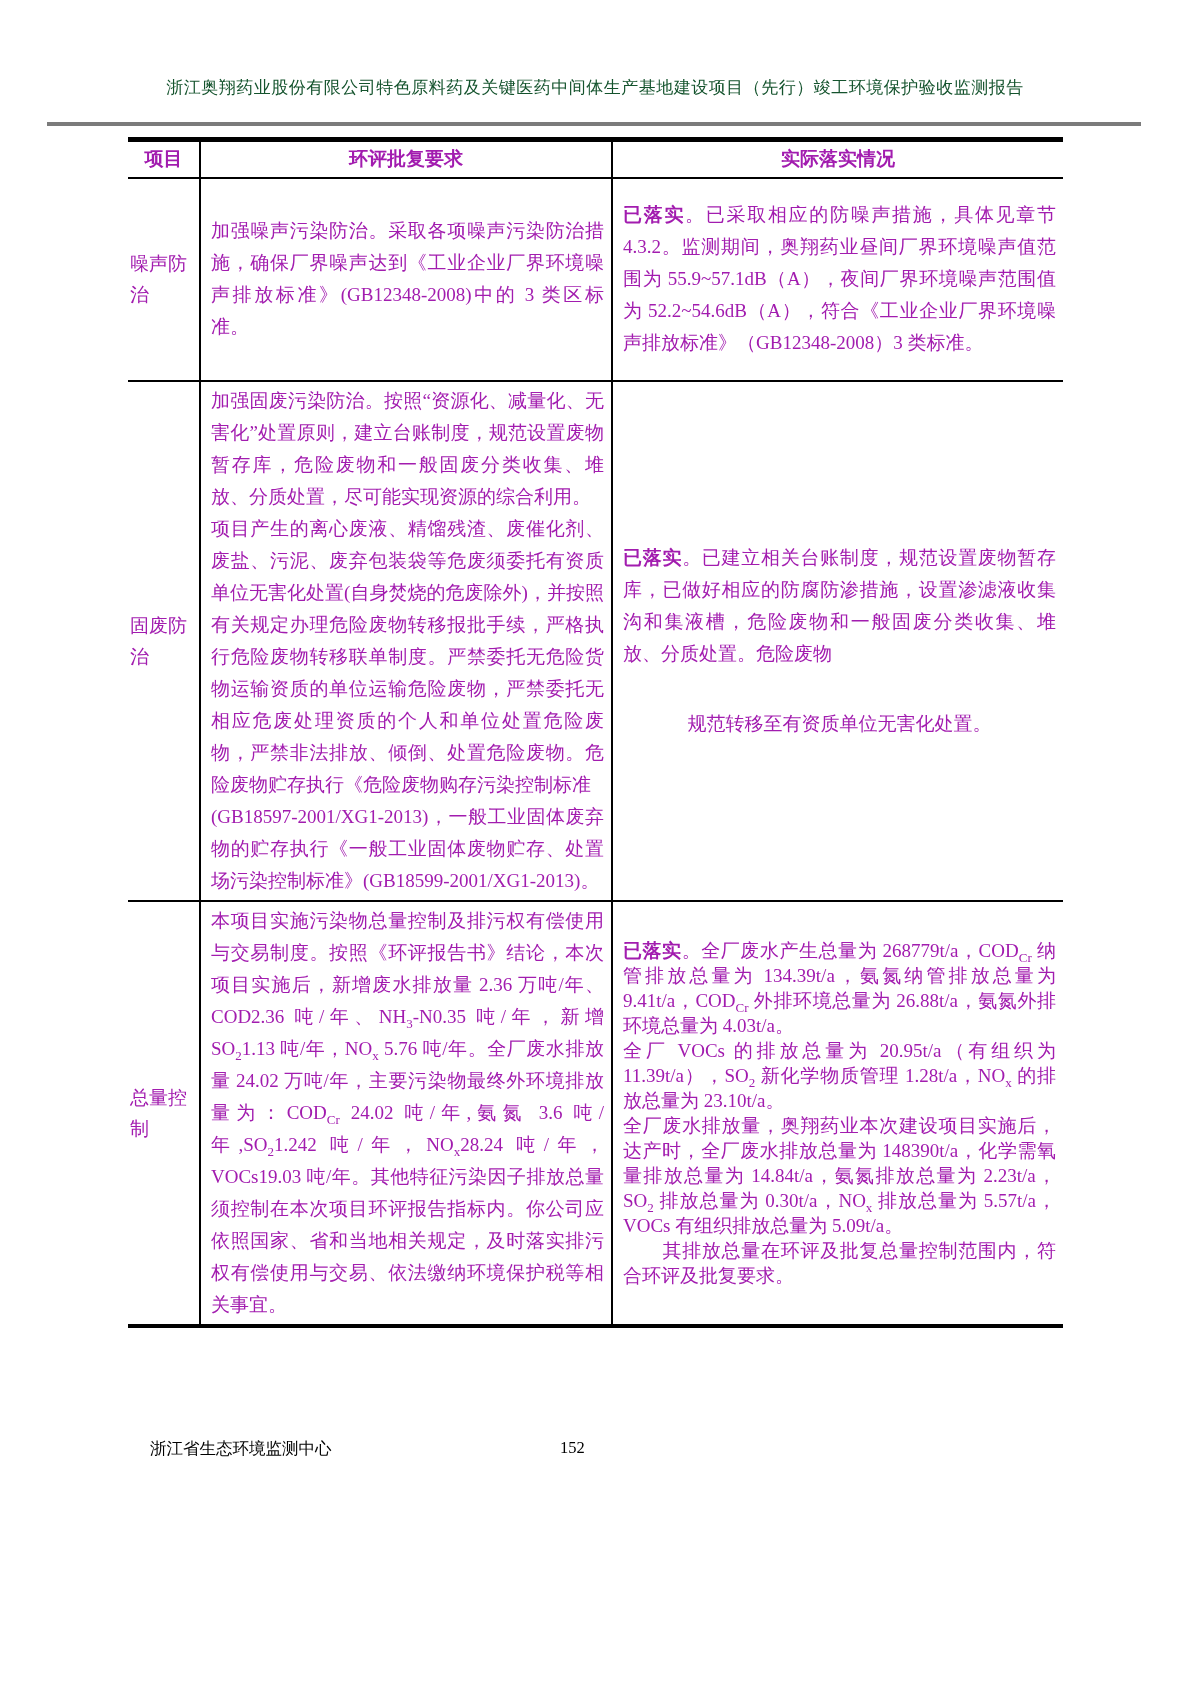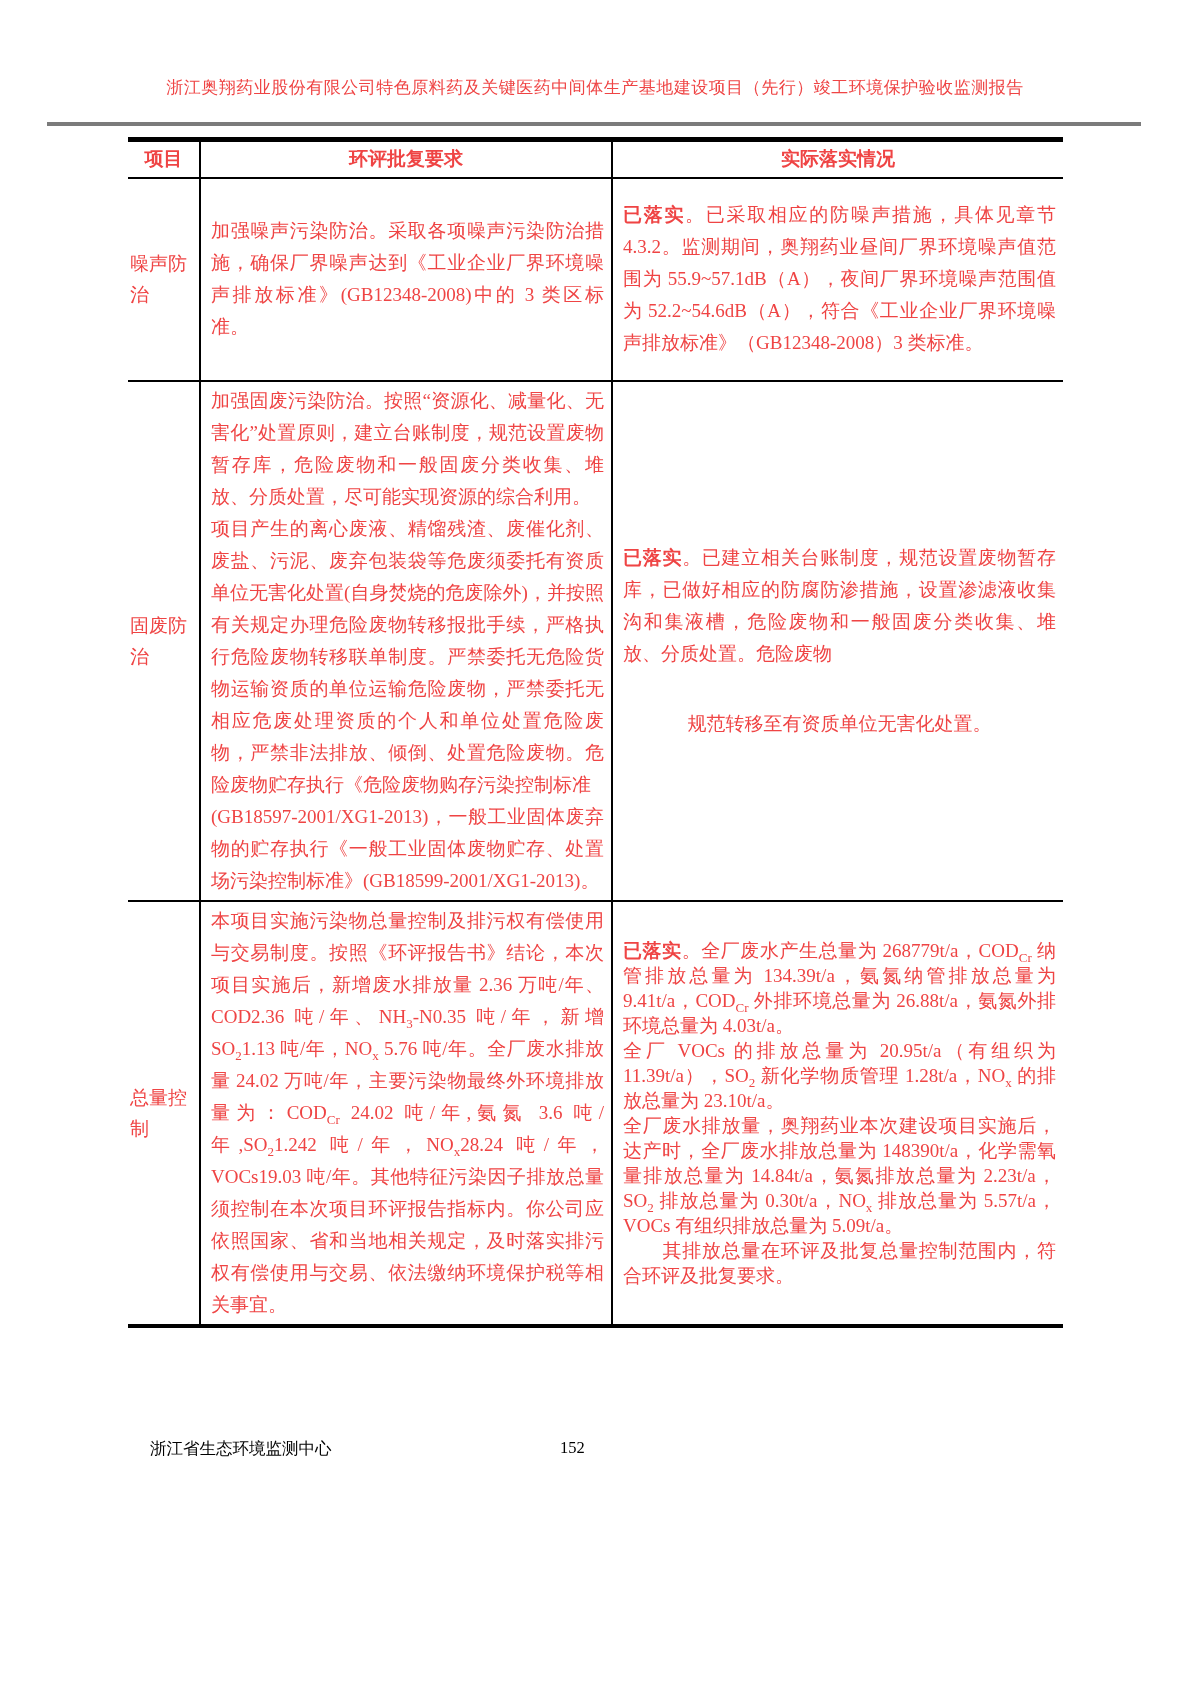--- a/index.html
+++ b/index.html
@@ -14,21 +14,21 @@
     overflow: hidden;
   }
   .doc-header {
     position: absolute;
     top: 76px;
     left: 0;
     width: 100%;
     text-align: center;
     font-size: 17px;
     letter-spacing: 0.5px;
-    color: #ef4444;
+    color: #14532d;
   }
   .header-rule {
     position: absolute;
     top: 122px;
     left: 47px;
     width: 1094px;
     height: 4px;
     background: #7b7b7b;
   }
   table.report-table {
@@ -41,21 +41,21 @@
     border-top: 5px solid #000;
     border-bottom: 4px solid #000;
   }
   col.c-item { width: 72px; }
   col.c-req  { width: 412px; }
   col.c-impl { width: 451px; }
   .report-table th, .report-table td {
     padding: 3px 8px;
     font-size: 19px;
     vertical-align: middle;
-    color: #ef4444;
+    color: #a21caf;
   }
   .report-table thead th {
     height: 38px;
     font-weight: bold;
     text-align: center;
     border-bottom: 2px solid #000;
     padding: 2px 2px;
   }
   .report-table th + th, .report-table td + td { border-left: 2px solid #000; }
   .report-table tbody tr + tr td { border-top: 2px solid #000; }

